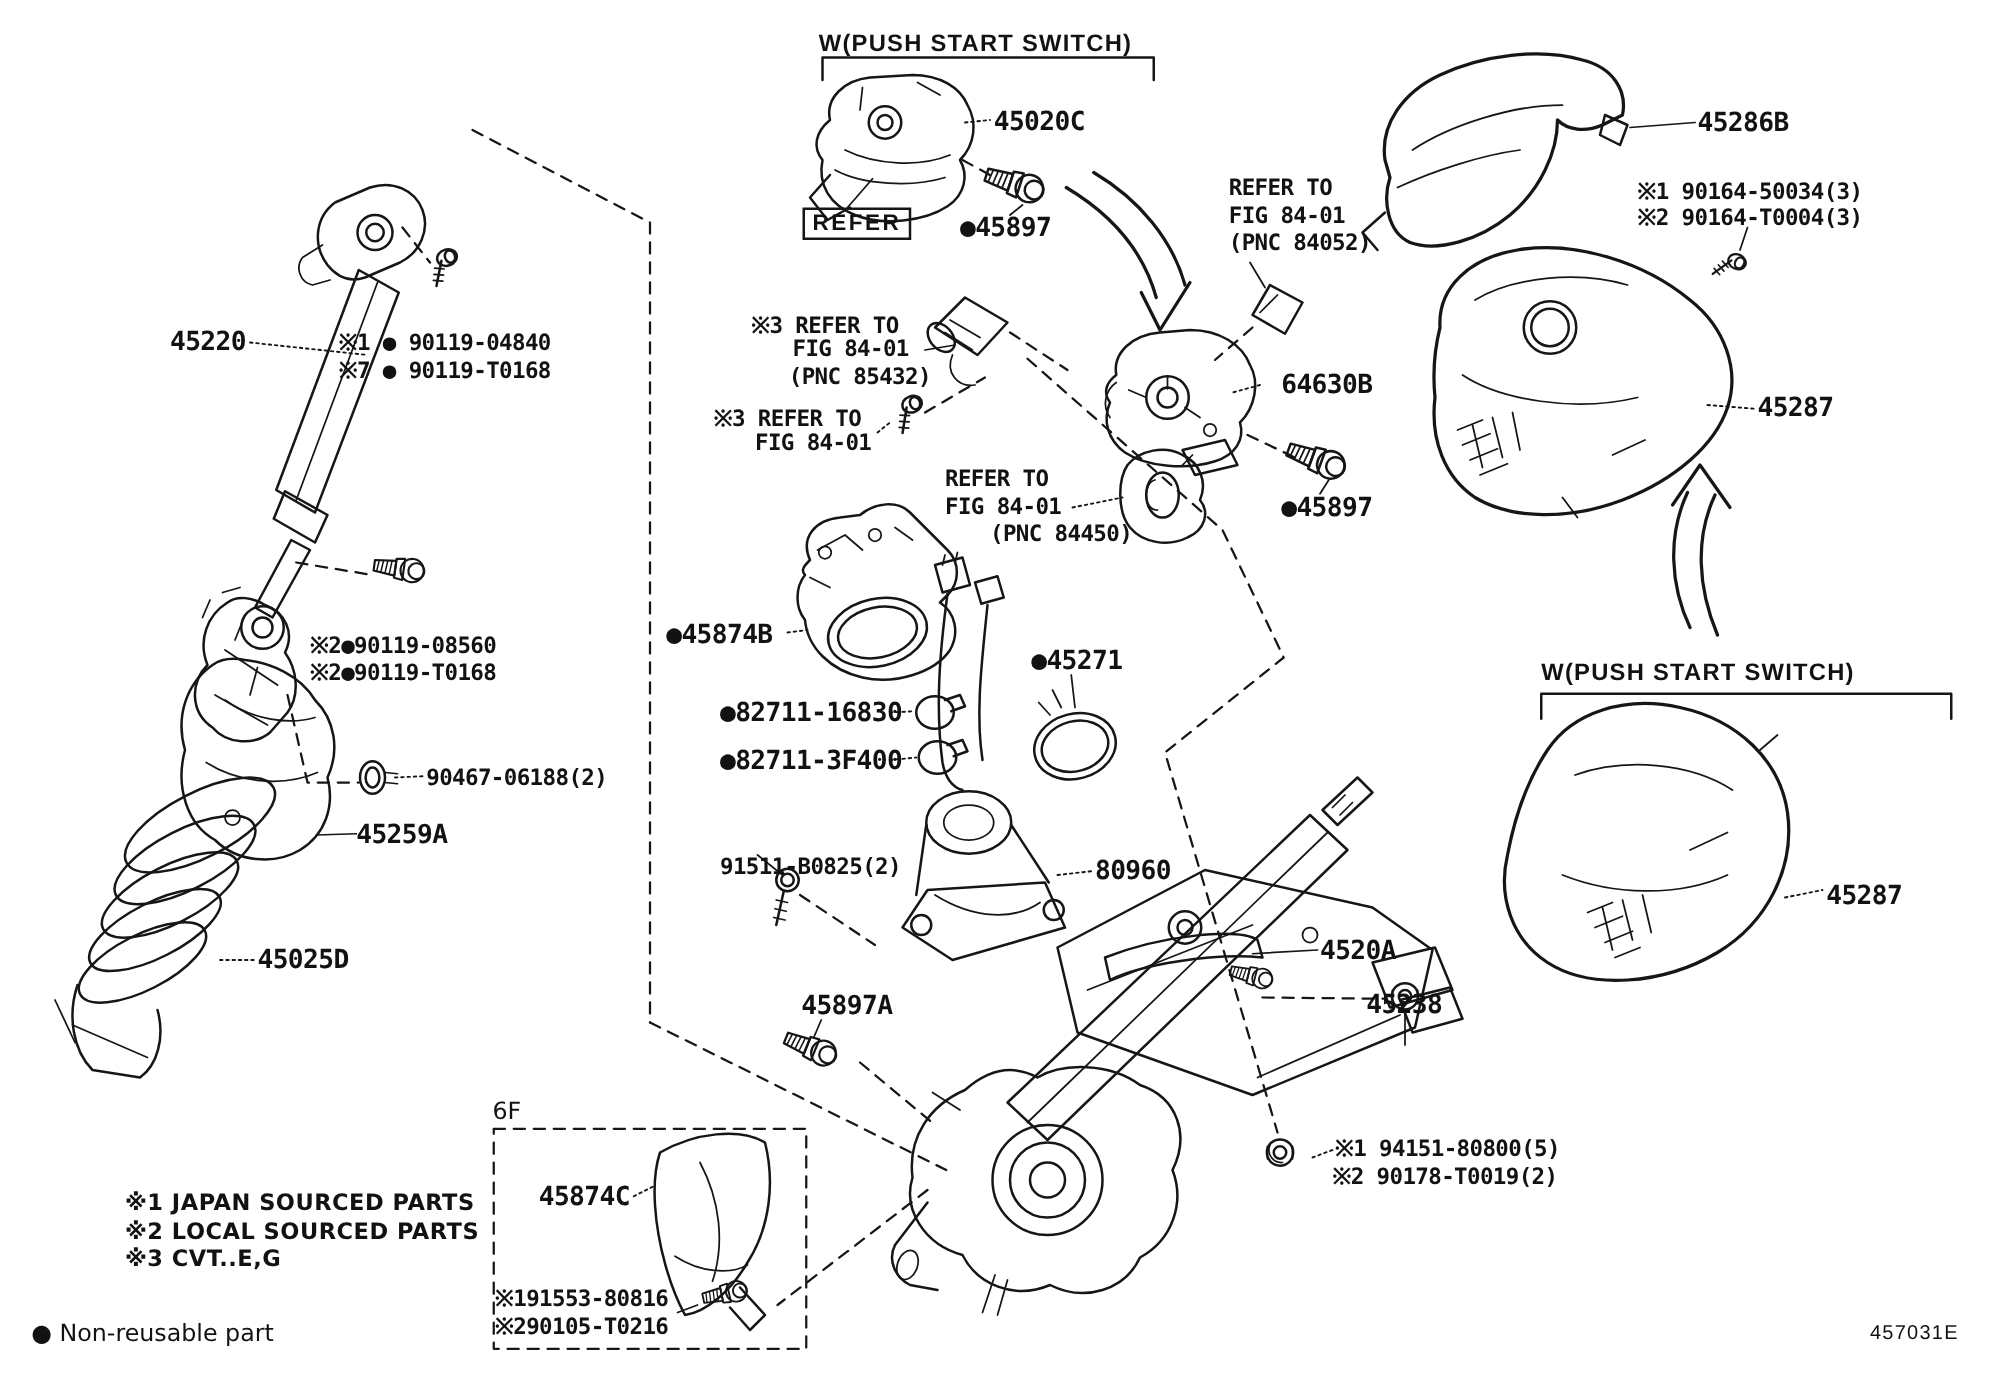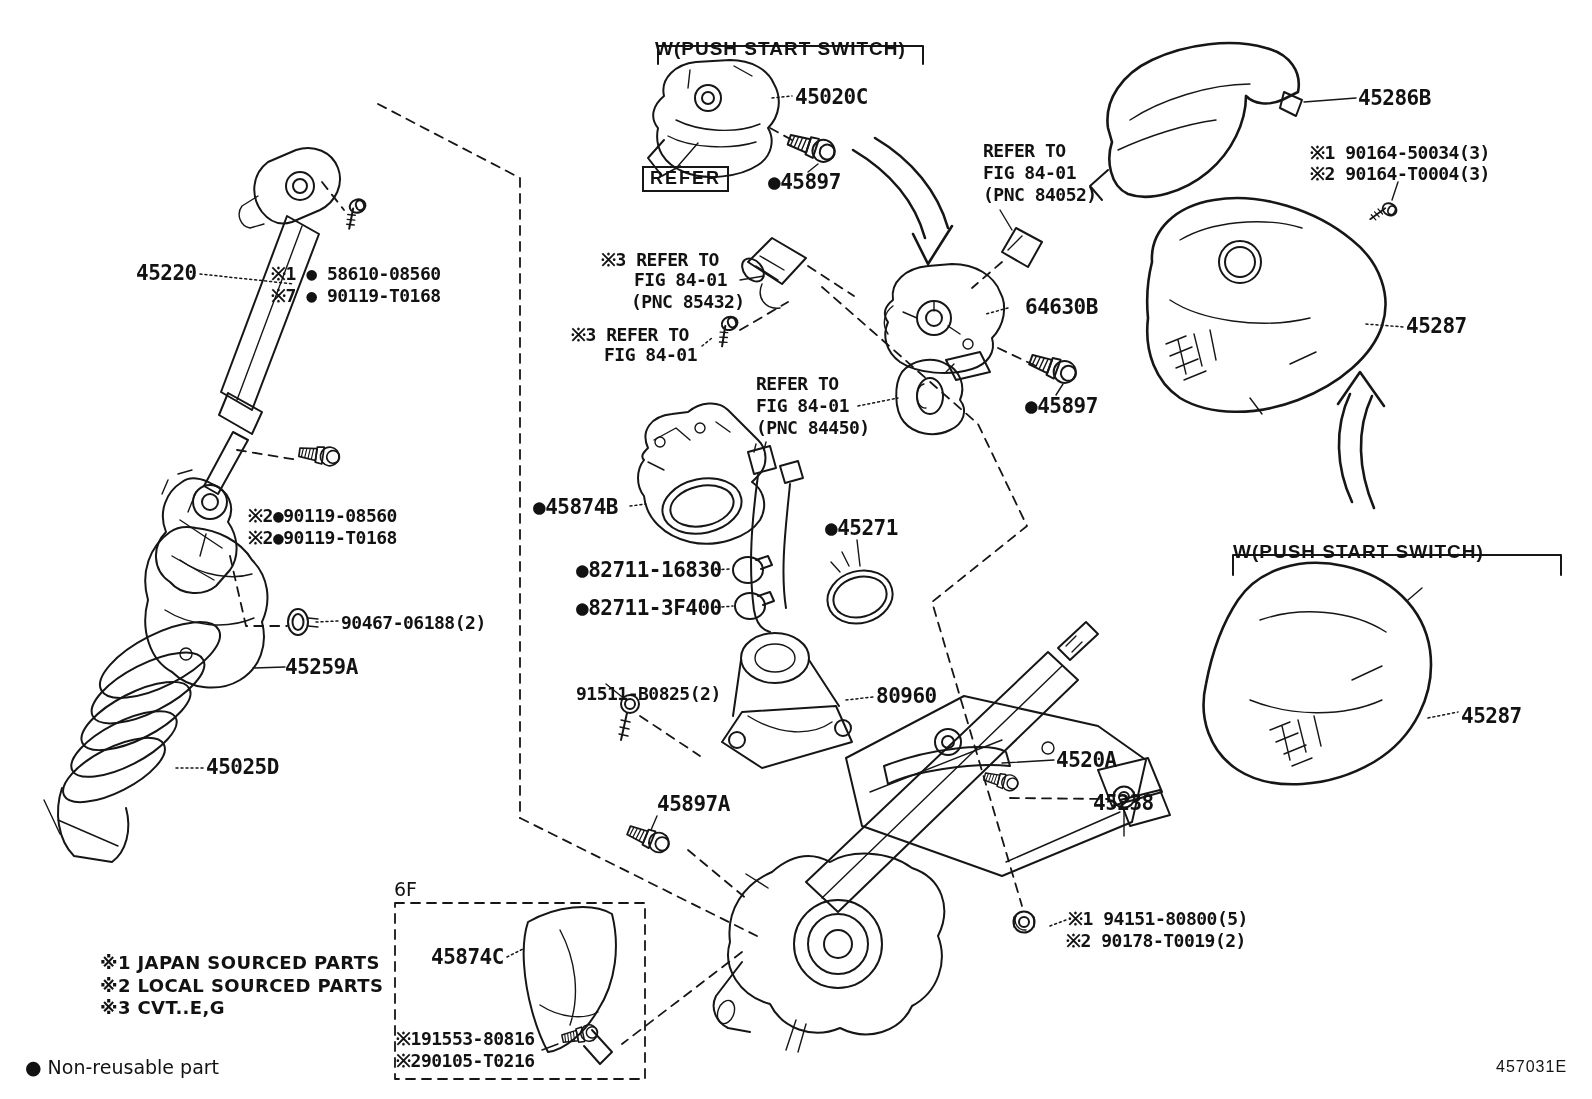--- a/index.html
+++ b/index.html
@@ -7,21 +7,21 @@
          font-family:"Liberation Sans",sans-serif;color:#121212;}
   #art{position:absolute;left:0;top:0;}
   #art *{stroke:#161616;fill:none;stroke-width:2;stroke-linecap:round;stroke-linejoin:round;}
   #art .thin{stroke-width:1.4;}
   #art .thick{stroke-width:2.6;}
   #art .dash{stroke-width:1.8;stroke-dasharray:9 7;}
   #art .dot{stroke-width:1.5;stroke-dasharray:2 3;}
   .lbl{position:absolute;white-space:nowrap;}
   .pn{font:700 21px "DejaVu Sans Mono",monospace;letter-spacing:-0.5px;text-align:center;}
   .note{font:700 18px "DejaVu Sans Mono",monospace;letter-spacing:-0.5px;}
-  .hdr{font:600 19px "Liberation Sans",sans-serif;letter-spacing:1px;margin-top:13px;}
+  .hdr{font:600 19px "Liberation Sans",sans-serif;letter-spacing:1px;}
   .legend{font:700 18px "DejaVu Sans",sans-serif;letter-spacing:0.4px;}
   .plain{font:400 19px "DejaVu Sans",sans-serif;}
   .code{font:400 16px "Liberation Sans",sans-serif;letter-spacing:1px;}
   .markbox{border:2px solid #161616;padding:0 6px 1px 6px;font:700 18px "Liberation Sans",sans-serif;letter-spacing:2px;}
 </style>
 </head>
 <body>
 
 <div id="stage">
 
@@ -305,56 +305,56 @@
 <div class="lbl pn" style="left:768px;top:170px">●45897</div>
 <div class="lbl pn" style="left:1358px;top:86px">45286B</div>
 <div class="lbl note" style="left:1310px;top:140px">※1 90164-50034(3)</div>
 <div class="lbl note" style="left:1310px;top:161px">※2 90164-T0004(3)</div>
 
 <div class="lbl note" style="left:983px;top:140px">REFER TO</div>
 <div class="lbl note" style="left:983px;top:162px">FIG 84-01</div>
 <div class="lbl note" style="left:983px;top:184px">(PNC 84052)</div>
 
 <div class="lbl pn" style="left:136px;top:261px">45220</div>
-<div class="lbl note" style="left:271px;top:261px">※1 ● 58610-08560</div>
+<div class="lbl note" style="left:271px;top:261px">※1 ● 90119-04840</div>
 <div class="lbl note" style="left:271px;top:283px">※7 ● 90119-T0168</div>
 
 <div class="lbl note" style="left:601px;top:247px">※3 REFER TO</div>
 <div class="lbl note" style="left:634px;top:269px">FIG 84-01</div>
 <div class="lbl note" style="left:631px;top:291px">(PNC 85432)</div>
 
 <div class="lbl note" style="left:571px;top:322px">※3 REFER TO</div>
 <div class="lbl note" style="left:604px;top:344px">FIG 84-01</div>
 
 <div class="lbl pn" style="left:1025px;top:295px">64630B</div>
 <div class="lbl pn" style="left:1406px;top:314px">45287</div>
 
 <div class="lbl note" style="left:756px;top:373px">REFER TO</div>
 <div class="lbl note" style="left:756px;top:395px">FIG 84-01</div>
-<div class="lbl note" style="left:756px;top:417px">(PNC 84450)</div>
+<div class="lbl note" style="left:792px;top:417px">(PNC 84450)</div>
 
 <div class="lbl pn" style="left:1025px;top:394px">●45897</div>
 
 <div class="lbl note" style="left:248px;top:503px">※2●90119-08560</div>
 <div class="lbl note" style="left:248px;top:525px">※2●90119-T0168</div>
 
 <div class="lbl pn" style="left:533px;top:495px">●45874B</div>
 <div class="lbl pn" style="left:825px;top:516px">●45271</div>
 <div class="lbl pn" style="left:576px;top:558px">●82711-16830</div>
 <div class="lbl pn" style="left:576px;top:596px">●82711-3F400</div>
 
 <div class="lbl note" style="left:341px;top:612px">90467-06188(2)</div>
 <div class="lbl pn" style="left:285px;top:655px">45259A</div>
 
 <div class="lbl note" style="left:576px;top:683px">91511-B0825(2)</div>
 <div class="lbl pn" style="left:876px;top:684px">80960</div>
 <div class="lbl pn" style="left:206px;top:755px">45025D</div>
 <div class="lbl pn" style="left:1056px;top:748px">4520A</div>
 <div class="lbl pn" style="left:1461px;top:704px">45287</div>
-<div class="lbl pn" style="left:657px;top:792px">45897A</div>
+<div class="lbl pn" style="left:641px;top:792px">45897A</div>
 <div class="lbl pn" style="left:1093px;top:791px">45238</div>
 
 <div class="lbl note" style="left:1068px;top:906px">※1 94151-80800(5)</div>
 <div class="lbl note" style="left:1066px;top:928px">※2 90178-T0019(2)</div>
 
 <div class="lbl plain" style="left:394px;top:878px">6F</div>
 <div class="lbl pn" style="left:431px;top:945px">45874C</div>
 <div class="lbl note" style="left:396px;top:1026px">※191553-80816</div>
 <div class="lbl note" style="left:396px;top:1048px">※290105-T0216</div>
 

